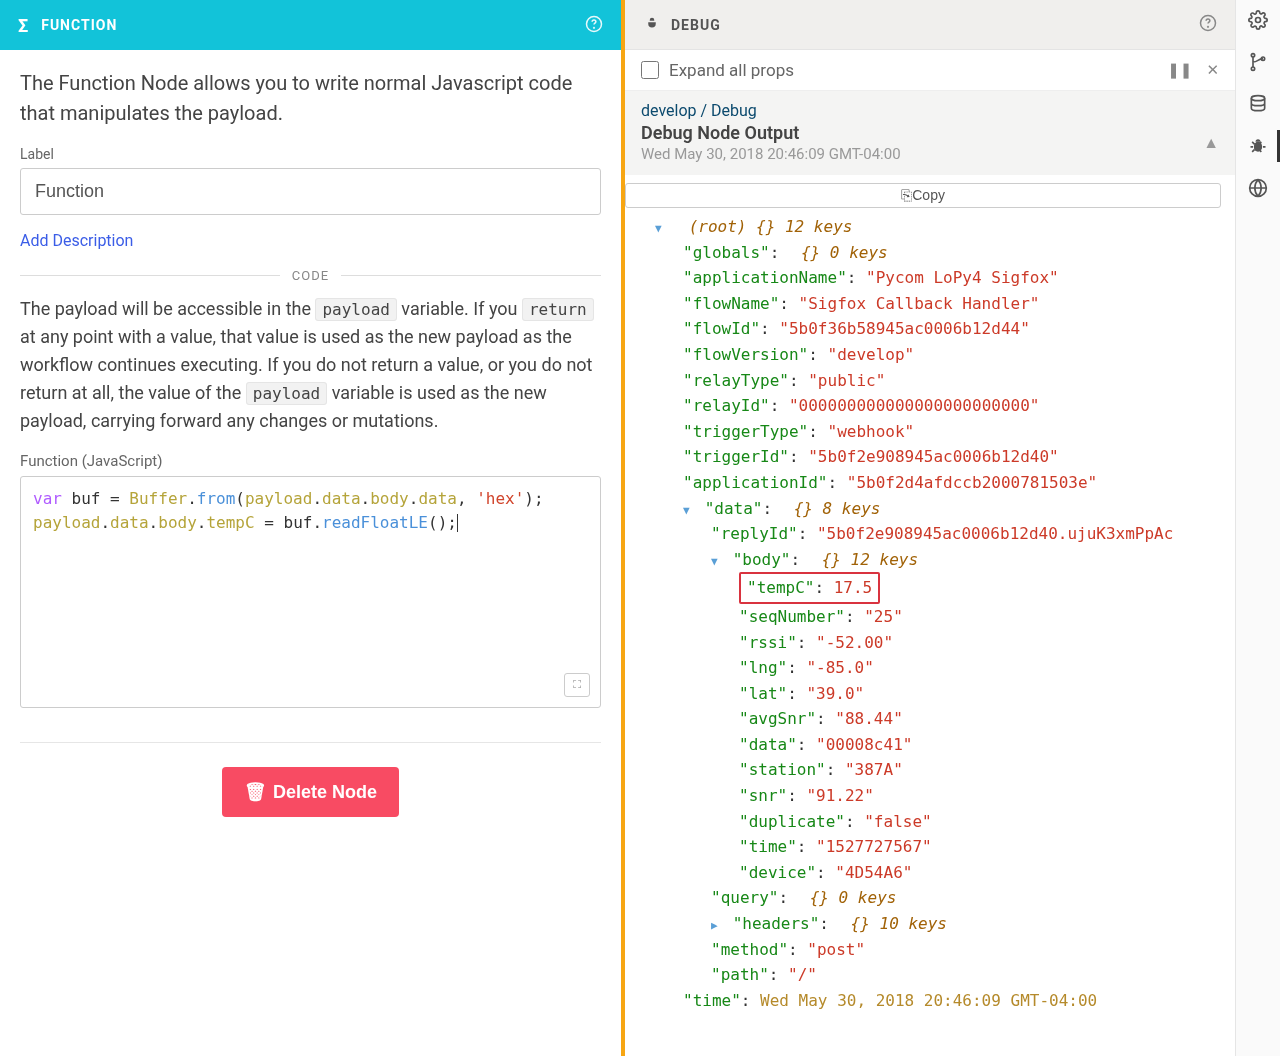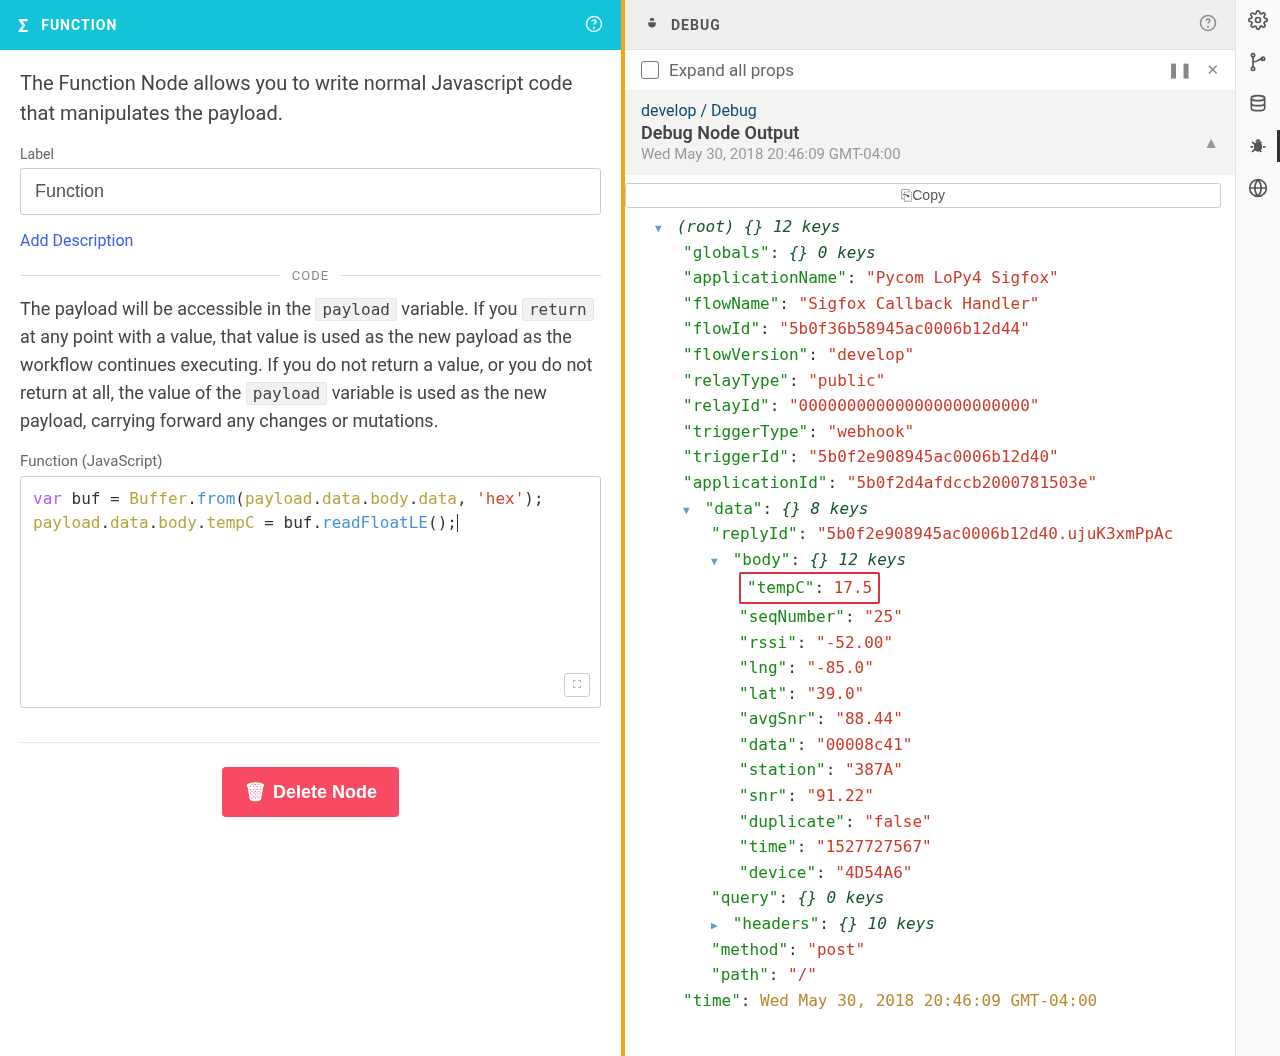--- a/index.html
+++ b/index.html
@@ -57,21 +57,21 @@
 .tree { padding: 6px 4px 20px 16px; font-family: "SFMono-Regular", Menlo, monospace; font-size: 16px; line-height: 1.6; overflow-x: hidden; }
 .tree .row { white-space: nowrap; }
 .tree .i1 { padding-left: 14px; }
 .tree .i2 { padding-left: 42px; }
 .tree .i3 { padding-left: 70px; }
 .tree .i4 { padding-left: 98px; }
 .tree .toggle { color: #5a9fd6; font-size: 11px; display: inline-block; width: 12px; }
 .tree .key { color: #178817; }
 .tree .str { color: #cc3a28; }
 .tree .num { color: #cc3a28; }
-.tree .meta { color: #14532d; font-style: italic; }
+.tree .meta { color: #a16207; font-style: italic; margin-left: 12px; }
 .tree .hlrow { display: inline-block; border: 2px solid #d9333f; padding: 1px 6px; border-radius: 2px; }
 .tree .time-val { color: #b58a2b; }
 </style>
 </head>
 <body>
 
 <div class="app">
   <div class="left-panel">
     <div class="left-header">
       <span class="sigma">Σ</span>

